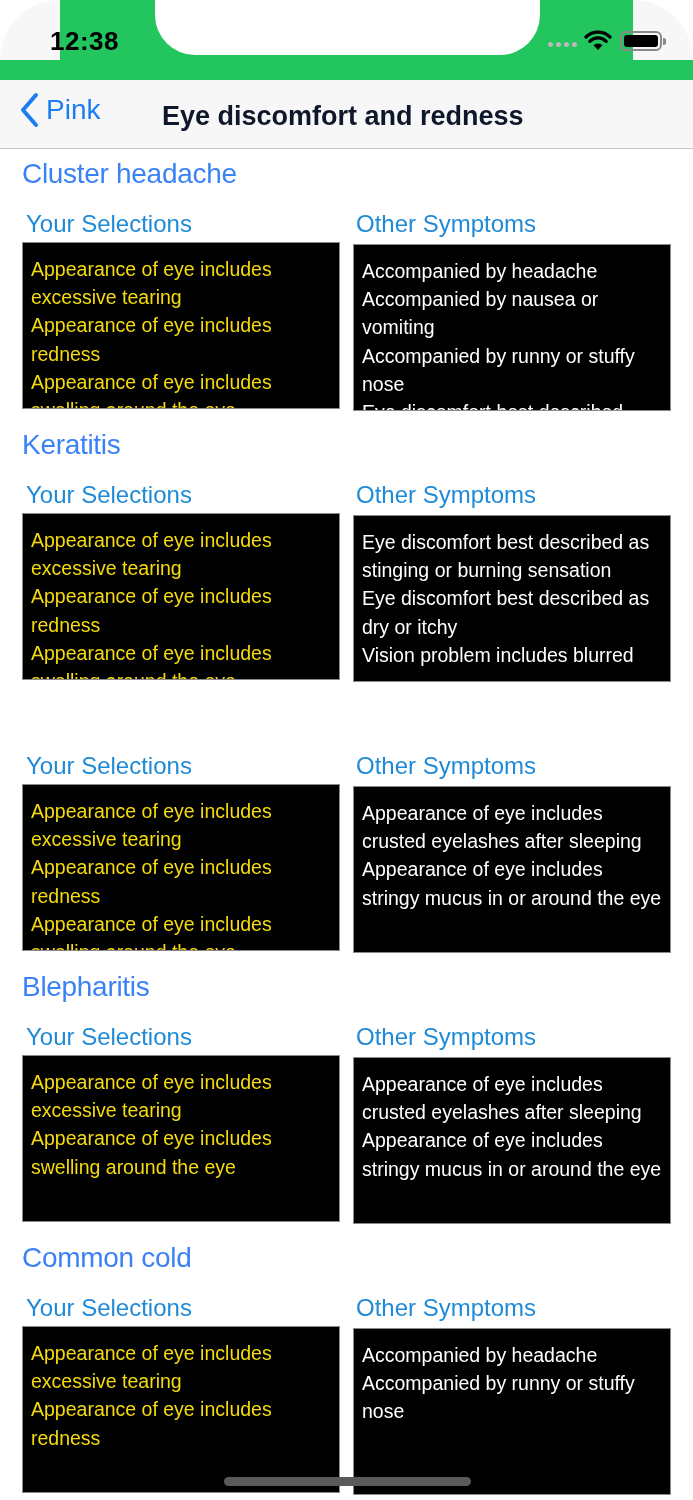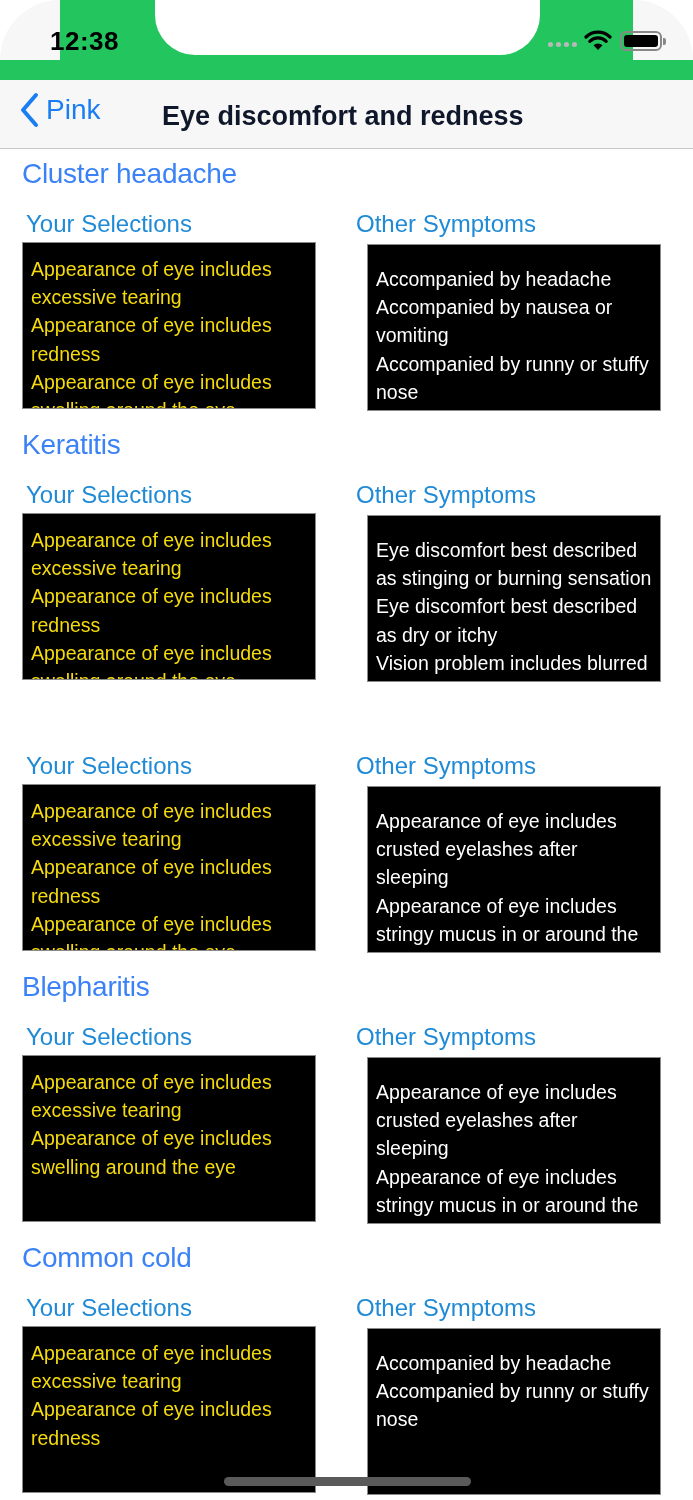--- a/index.html
+++ b/index.html
@@ -62,26 +62,26 @@
     .cond-title {
       position: absolute; left: 22px; top: 8px; font-family: Liberation Sans, sans-serif;
       font-size: 28px; color: #3b82f6; letter-spacing: -0.3px; text-align: right;
     }
     .col-label {
       position: absolute; top: 60px; font-size: 24px; color: #1f8ad6;
     }
     .col-label.left { left: 14px; margin-left: 12px; }
     .col-label.right { left: 356px; }
     .box {
-      position: absolute; top: 92px; width: 294px; height: 167px; background: #000;
+      position: absolute; top: 92px; width: 318px; height: 167px; background: #000;
       overflow: hidden; padding: 12px 8px 0 8px; font-size: 19.5px; line-height: 28.2px;
       border: 1px solid #8a8a8a;
     }
     .box.left { left: 22px; color: #f5db0c; }
-    .box.right { left: 367px; color: #ffffff; top: 94px; padding-top: 20px; }
+    .box.right { left: 353px; color: #ffffff; top: 94px; padding-top: 12px; }
     .box .item { display: block; }
 
     .home-indicator {
       position: absolute; top: 1477px; left: 224px; width: 247px; height: 9px;
       background: #5a5a5a; border-radius: 5px;
     }
   </style>
 </head>
 <body>
 

